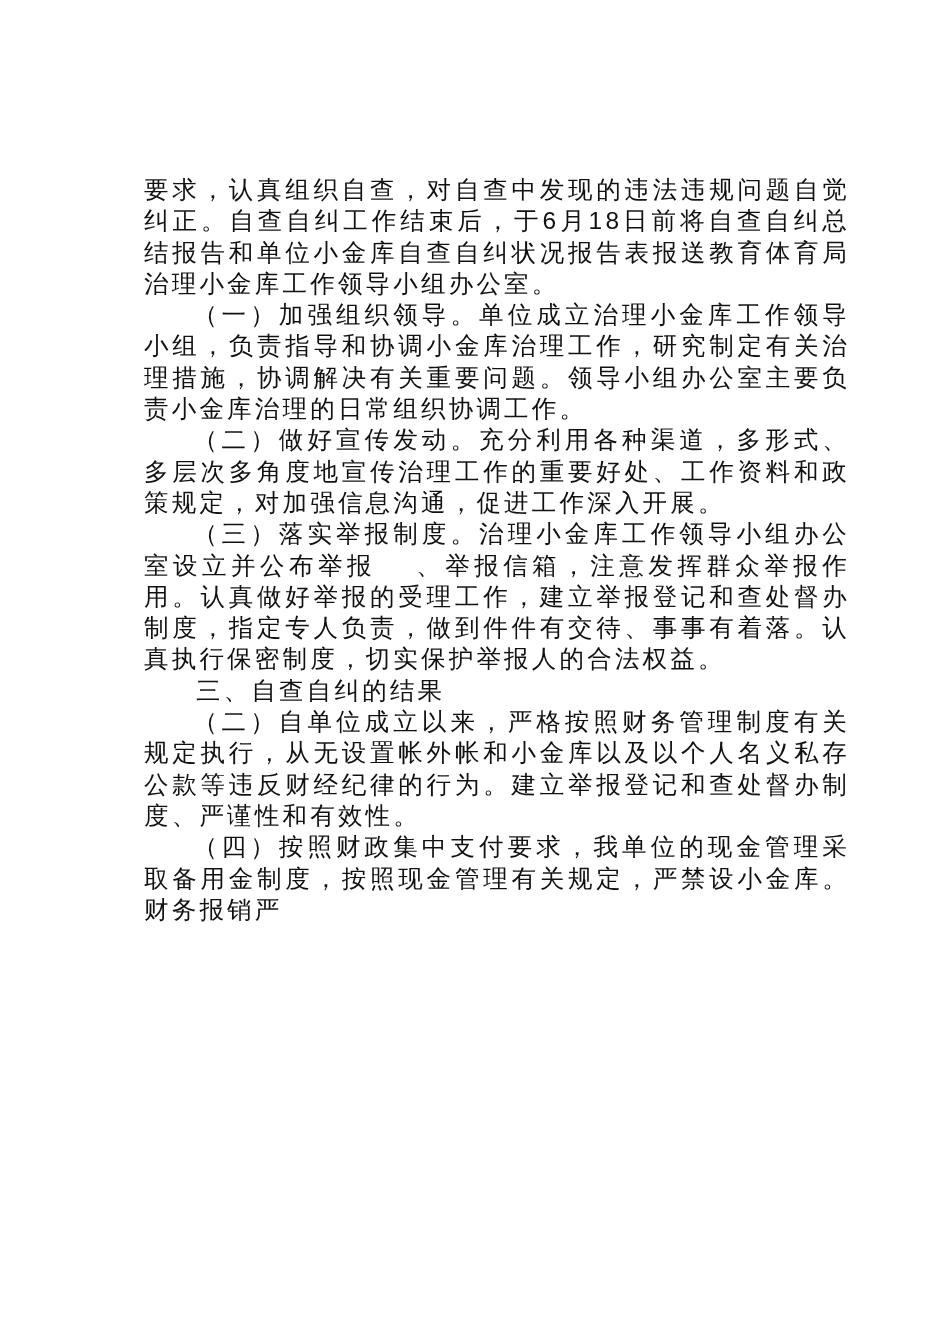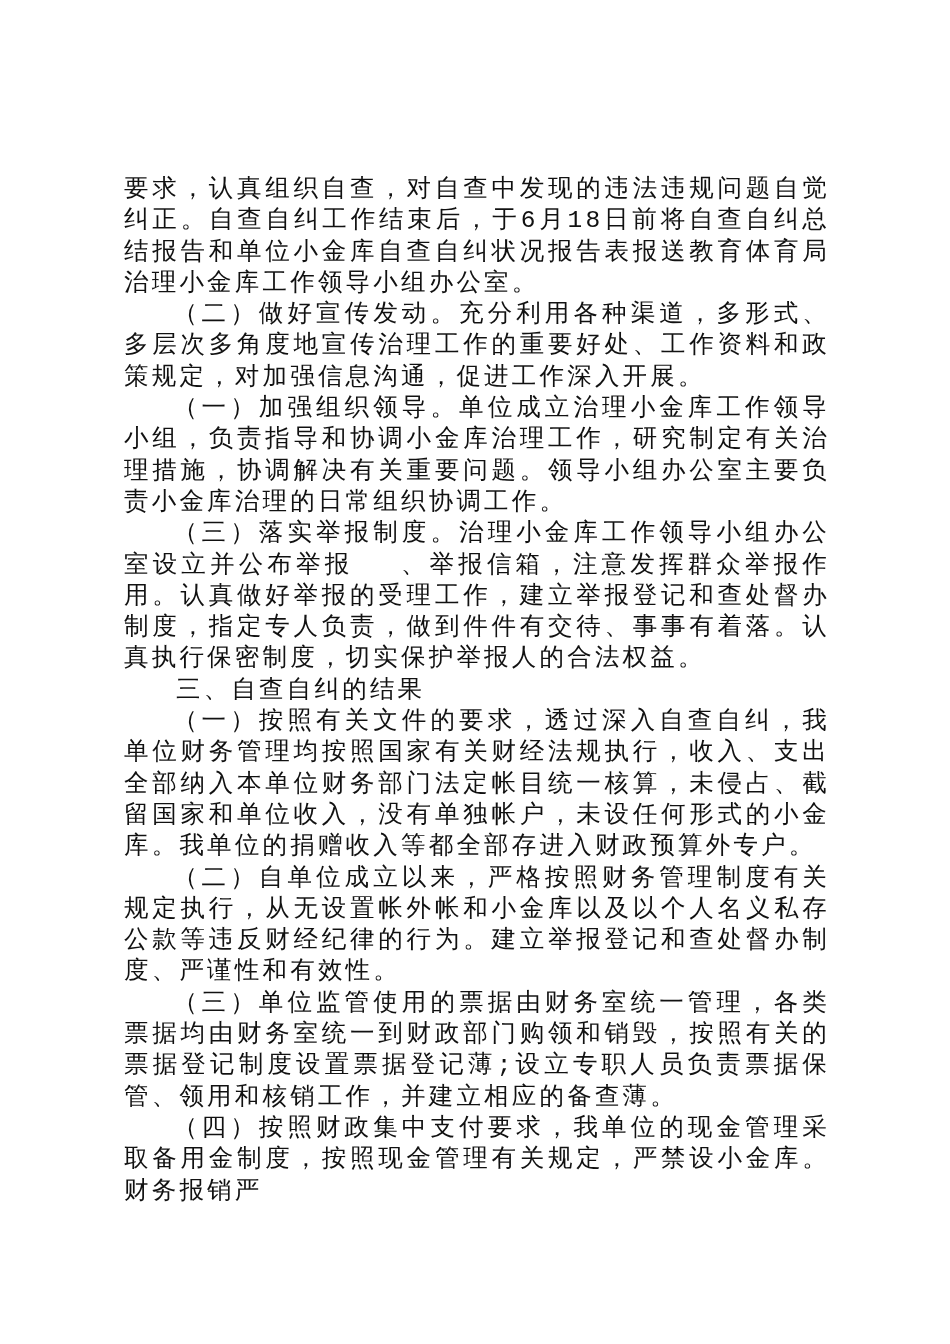--- a/index.html
+++ b/index.html
@@ -1,32 +1,30 @@
 <!DOCTYPE html>
 <html><head>
 <meta charset="utf-8">
 <style>
   html, body { margin:0; padding:0; background:#ffffff; }
   body { width:950px; height:1344px; position:relative; overflow:hidden; }
   .page {
-    position:absolute; left:124px; top:174px; width:706px;
-    font-family: Liberation Mono, monospace;
+    position:absolute; left:144px; top:174px; width:706px;
+    font-family: Liberation Sans, sans-serif;
     font-size:24.5px; line-height:31.3px; color:#111;
     letter-spacing:3.2px;
   }
   .p { margin:0; text-align:justify; text-align-last:left; }
   .indent { text-indent:49px; }
   .heading { text-indent:52px; }
 </style>
 </head>
 <body>
 
 <div class="page">
   <p class="p">要求，认真组织自查，对自查中发现的违法违规问题自觉纠正。自查自纠工作结束后，于6月18日前将自查自纠总结报告和单位小金库自查自纠状况报告表报送教育体育局治理小金库工作领导小组办公室。</p>
+  <p class="p indent">（一）加强组织领导。单位成立治理小金库工作领导小组，负责指导和协调小金库治理工作，研究制定有关治理措施，协调解决有关重要问题。领导小组办公室主要负责小金库治理的日常组织协调工作。</p>
   <p class="p indent">（二）做好宣传发动。充分利用各种渠道，多形式、多层次多角度地宣传治理工作的重要好处、工作资料和政策规定，对加强信息沟通，促进工作深入开展。</p>
-  <p class="p indent">（一）加强组织领导。单位成立治理小金库工作领导小组，负责指导和协调小金库治理工作，研究制定有关治理措施，协调解决有关重要问题。领导小组办公室主要负责小金库治理的日常组织协调工作。</p>
   <p class="p indent">（三）落实举报制度。治理小金库工作领导小组办公室设立并公布举报　 、举报信箱，注意发挥群众举报作用。认真做好举报的受理工作，建立举报登记和查处督办制度，指定专人负责，做到件件有交待、事事有着落。认真执行保密制度，切实保护举报人的合法权益。</p>
   <p class="p heading">三、自查自纠的结果</p>
-  <p class="p indent">（一）按照有关文件的要求，透过深入自查自纠，我单位财务管理均按照国家有关财经法规执行，收入、支出全部纳入本单位财务部门法定帐目统一核算，未侵占、截留国家和单位收入，没有单独帐户，未设任何形式的小金库。我单位的捐赠收入等都全部存进入财政预算外专户。</p>
   <p class="p indent">（二）自单位成立以来，严格按照财务管理制度有关规定执行，从无设置帐外帐和小金库以及以个人名义私存公款等违反财经纪律的行为。建立举报登记和查处督办制度、严谨性和有效性。</p>
-  <p class="p indent">（三）单位监管使用的票据由财务室统一管理，各类票据均由财务室统一到财政部门购领和销毁，按照有关的票据登记制度设置票据登记薄;设立专职人员负责票据保管、领用和核销工作，并建立相应的备查薄。</p>
   <p class="p indent">（四）按照财政集中支付要求，我单位的现金管理采取备用金制度，按照现金管理有关规定，严禁设小金库。财务报销严</p>
 </div>
 
 </body></html>

